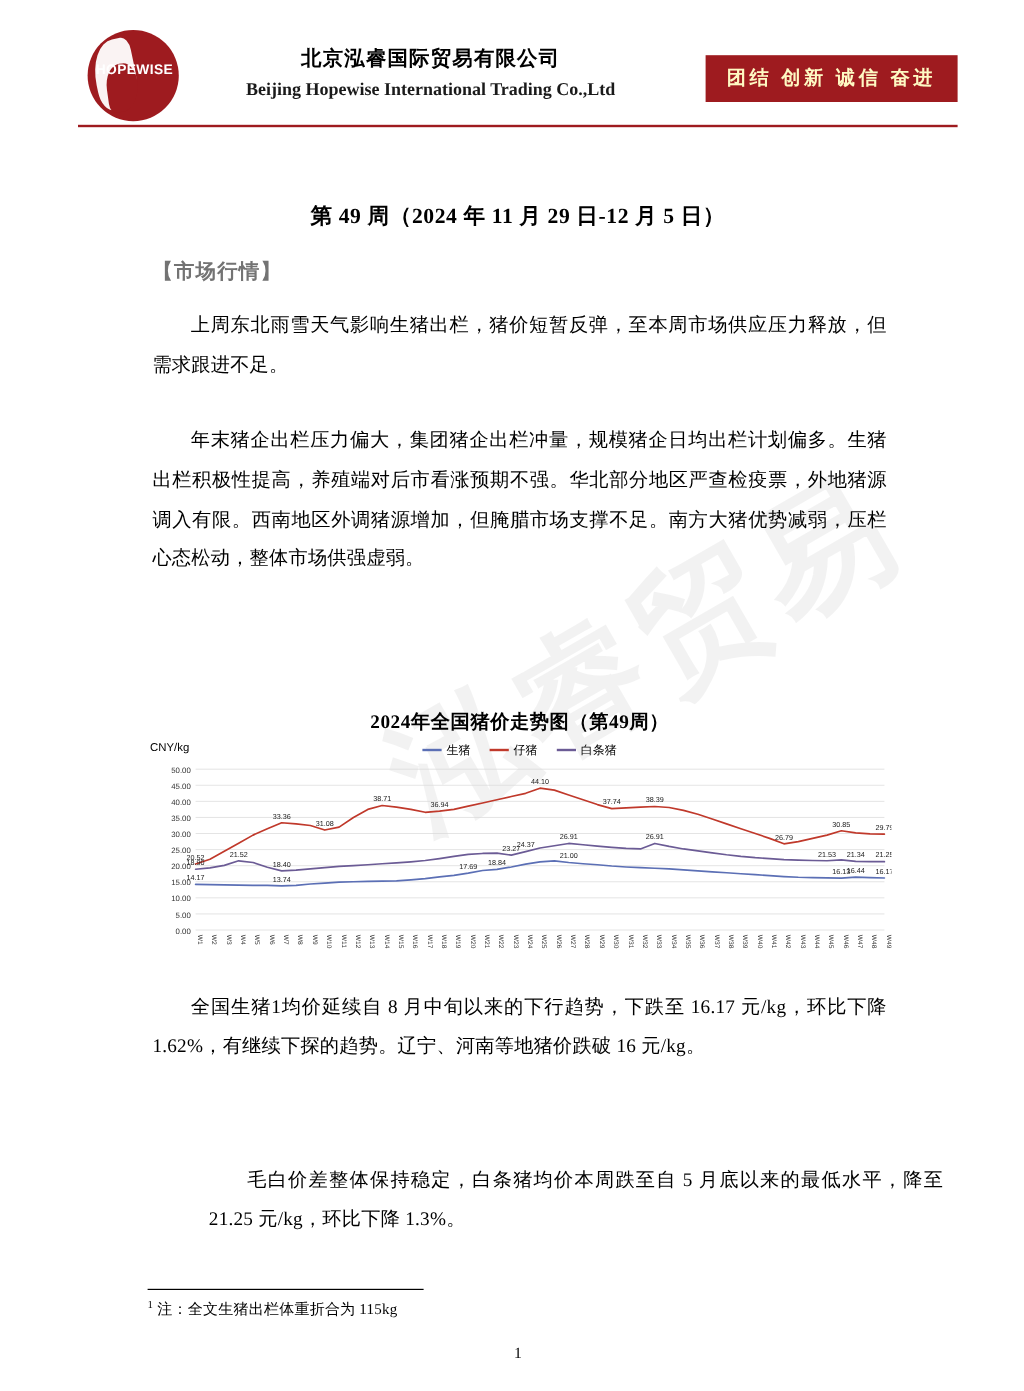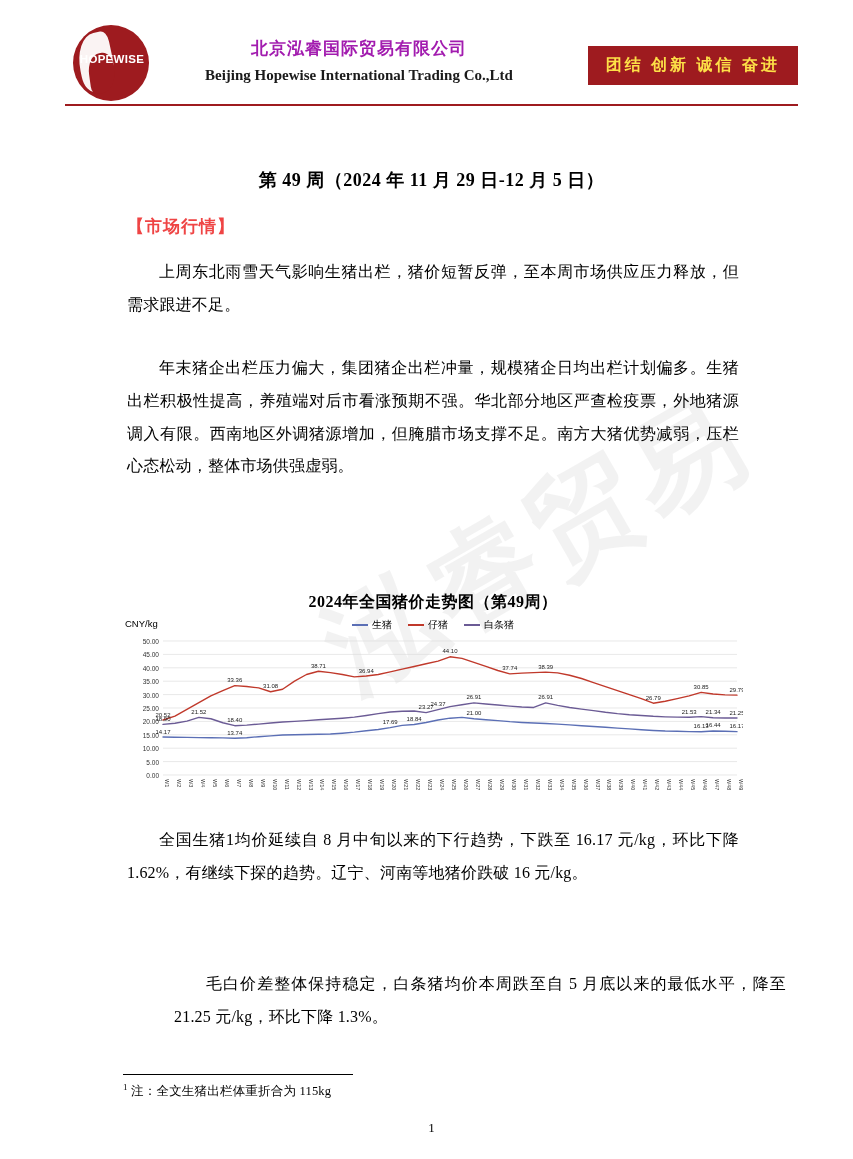--- a/index.html
+++ b/index.html
@@ -79,36 +79,36 @@
   .company {
     flex: 0 0 auto;
     margin-left: 36px;
     text-align: center;
     line-height: 1.5;
   }
   .company .cn {
     font-family: "Liberation Serif", serif;
     font-size: 17px;
     font-weight: bold;
-    color: #a21caf;
+    color: #000000;
     letter-spacing: 1px;
   }
   .company .en {
     font-family: "Liberation Serif", serif;
     font-size: 15px;
     font-weight: bold;
     color: #1a1a1a;
     margin-top: 3px;
   }
   .slogan {
     position: absolute;
     right: 0;
     top: 24px;
     background: #9e1b1f;
-    color: #fde047;
+    color: #fef9c3;
     font-family: "Liberation Sans", sans-serif;
     font-size: 16px;
     font-weight: bold;
     letter-spacing: 3px;
     padding: 9px 18px;
     white-space: nowrap;
     text-align: right;
   }
   .header-rule {
     position: absolute;
@@ -137,21 +137,21 @@
     font-weight: bold;
     letter-spacing: .5px;
   }
 
   .section-head {
     position: absolute;
     left: 122px;
     top: 215px;
     font-size: 17px;
     font-weight: bold;
-    color: #ef4444;
+    color: #737373;
     letter-spacing: 1px;
   }
 
   
   .body-text {
     position: absolute;
     left: 122px;
     width: 612px;
     font-size: 16px;
     line-height: 2.05;

